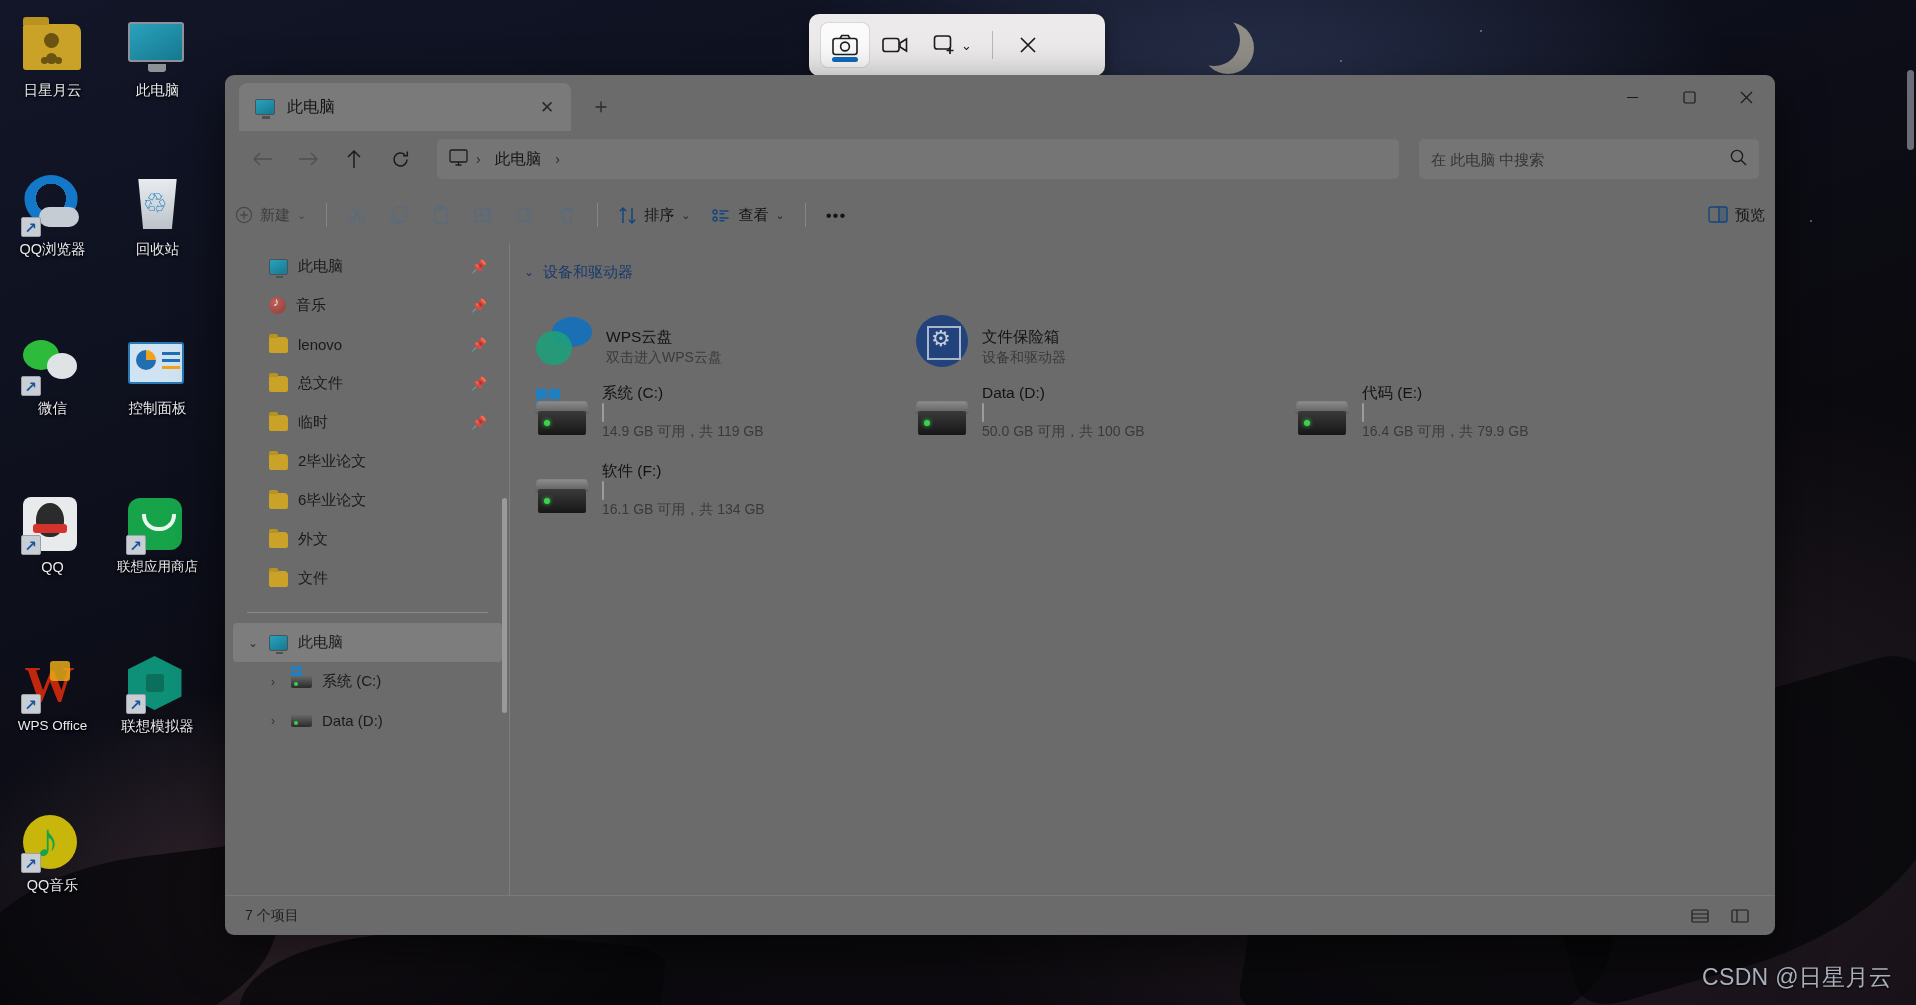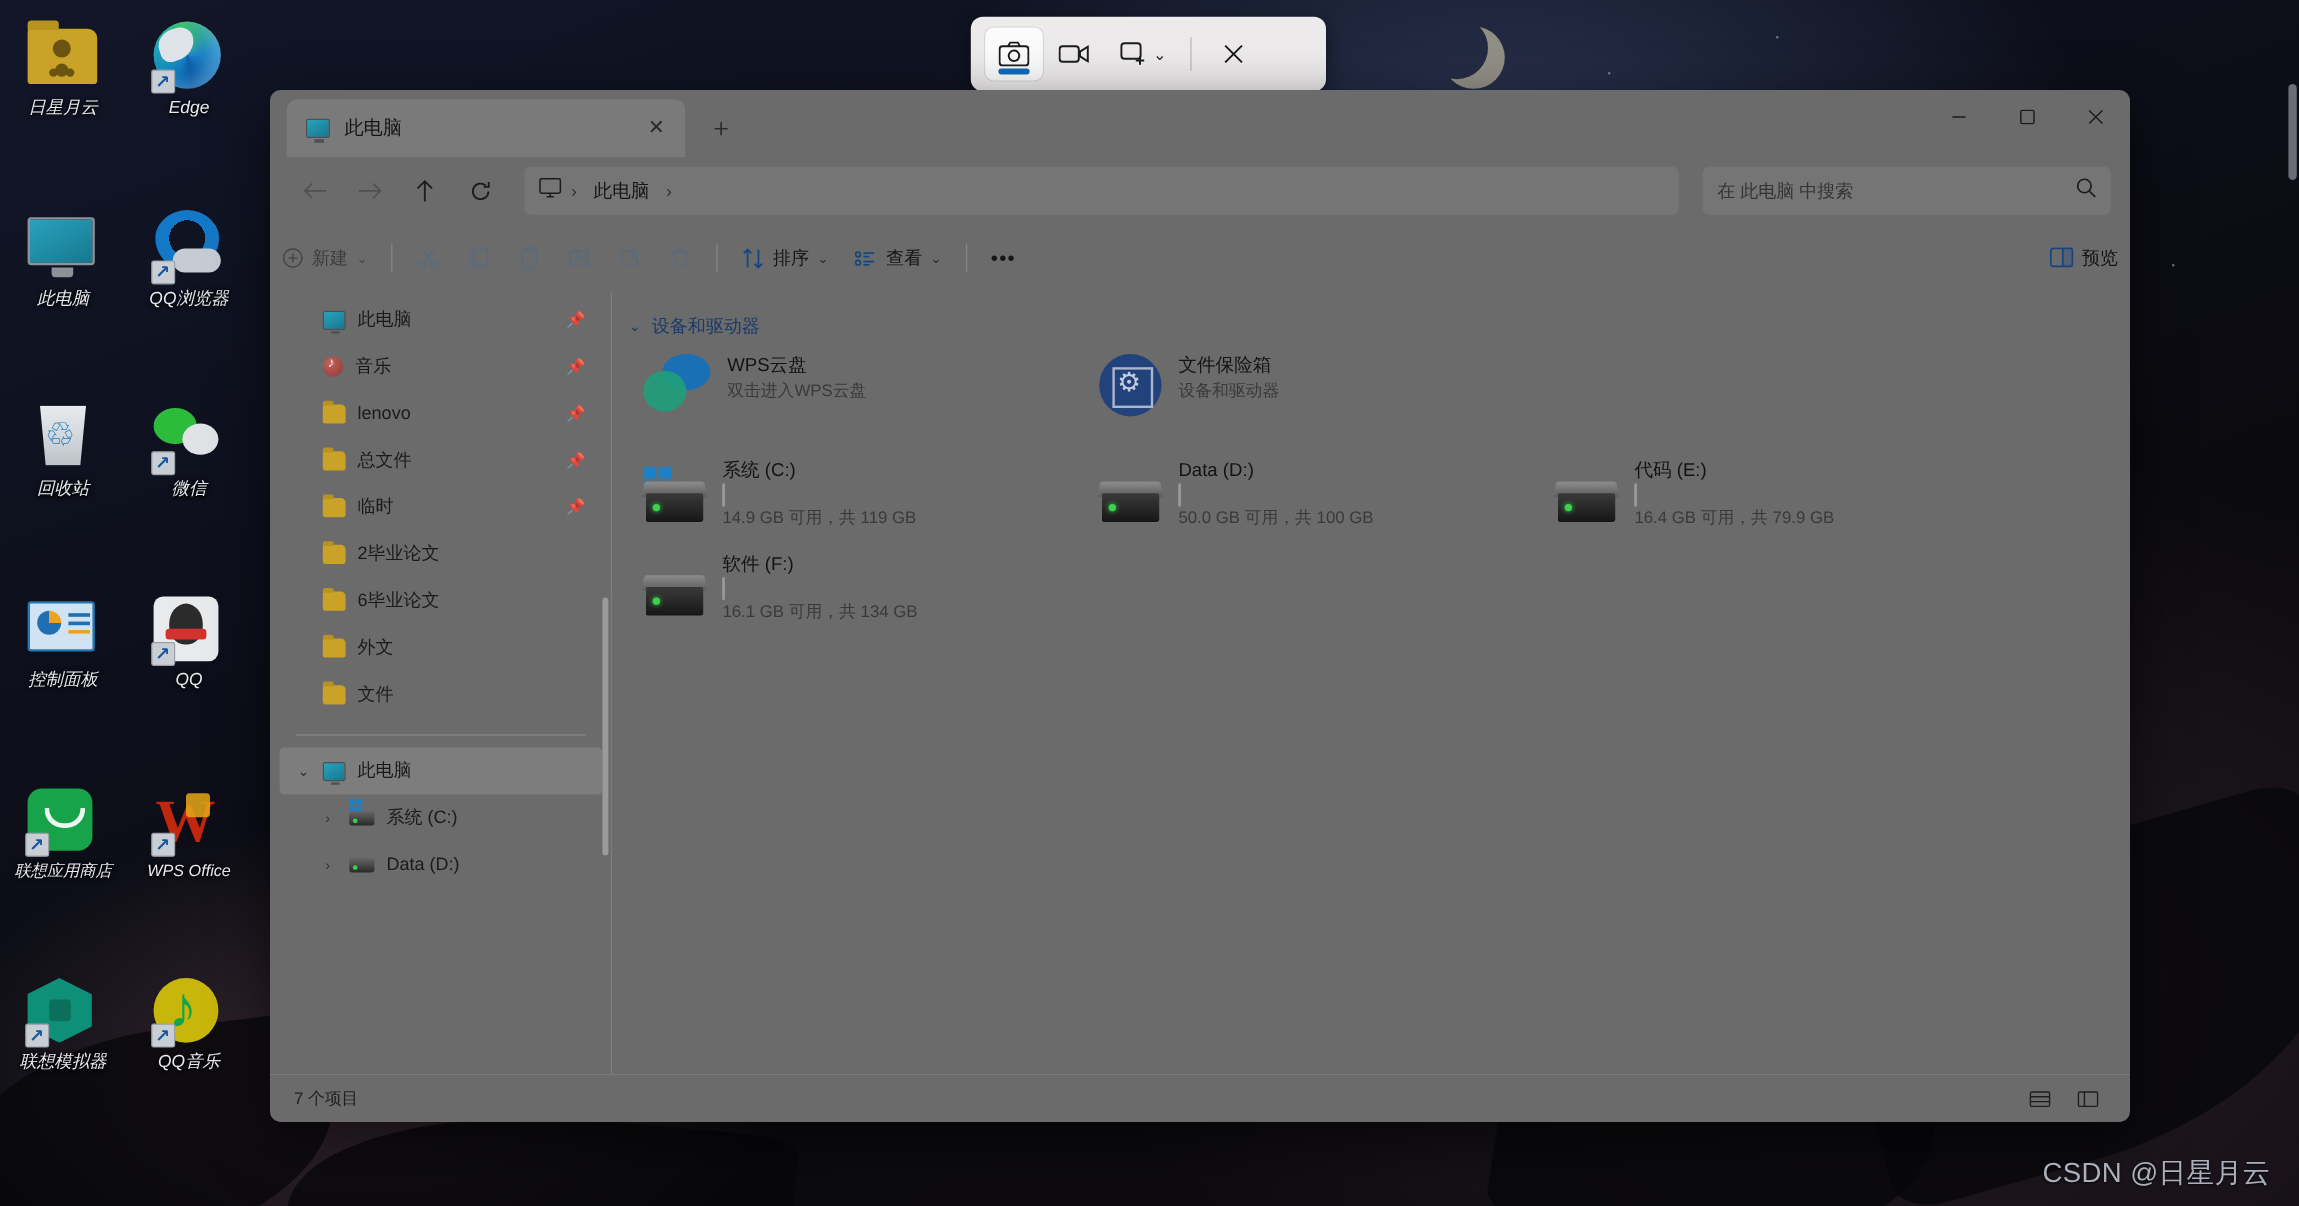--- a/index.html
+++ b/index.html
@@ -40,21 +40,21 @@
   .dicon {
     display: flex; flex-direction: column; align-items: center;
     padding-top: 10px;
     cursor: default;
   }
   .dicon .glyph { position: relative; width: 60px; height: 60px; margin-bottom: 6px; }
   .dicon .label {
     color: #e9eaee; font-size: 14.5px; line-height: 1.15;
     text-align: center; width: 108px;
     text-shadow: 0 1px 2px rgba(0,0,0,.95), 0 0 4px rgba(0,0,0,.9);
-    white-space: nowrap; overflow: visible; font-style: italic;
+    white-space: nowrap; overflow: visible;
   }
   .shortcut-arrow {
     position: absolute; left: -2px; bottom: -2px; width: 20px; height: 20px;
     background: #c9cdd4; border: 1px solid #9aa0aa; border-radius: 2px;
     display: flex; align-items: center; justify-content: center;
   }
   .shortcut-arrow::after {
     content: "↗"; color: #16559e; font-size: 15px; line-height: 1; font-weight: bold;
   }
 
@@ -206,21 +206,21 @@
   #sb-scrollbar { position:absolute; right:3px; top:255px; width:5px; height:215px; background:#9a9a9a; border-radius:3px; }
   #sb-divider { position:absolute; right:0; top:0; bottom:0; width:1px; background:#7e7e7e; }
 
   
   #content { flex: 1; padding: 14px 0 0 14px; overflow: hidden; }
   .group-header { display:flex; align-items:center; gap:9px; height:30px; cursor:pointer; }
   .group-header .chev { font-size:12px; color:#1b3a6b; }
   .group-header .gtitle { font-size:15px; color:#1b3a6b; }
   .tiles { display:flex; flex-wrap:wrap; padding-top: 8px; }
   .tile {
-    width: 380px; height: 72px; display:flex; align-items:flex-start; gap:14px;
+    width: 380px; height: 72px; display:flex; align-items:flex-end; gap:14px;
     padding: 0 12px; border-radius:5px; cursor:pointer; margin-bottom: 2px;
   }
   .tile-text { min-width:0; flex:1; }
   .tile-name { font-size:15.5px; color:#131313; line-height:1.35; }
   .tile-sub { font-size:14px; color:#2e2e2e; opacity:.8; line-height:1.35; }
   .drive-tile { height: 76px; align-items:flex-start; padding-top:4px; }
   .drive-tile .tile-text { padding-top:2px; }
   .bar-outer { width: 232px; height: 16px; background:#8a8a8a; border:1px solid #9b9b9b; border-radius:2px; margin: 5px 0 6px; overflow:hidden; }
   .bar-fill { height: 100%; background:#195e80; }
   .drive-icon { width: 52px; height: 44px; flex:none; position:relative; margin-top:12px; }
@@ -279,27 +279,20 @@
 
   <div id="icon-grid">
 
     <div class="dicon">
       <div class="glyph">
           <div class="ic-folderuser"></div>
         </div>
       <div class="label">日星月云</div>
     </div>
 
-    <div class="dicon">
-      <div class="glyph">
-          <div class="ic-edge"></div>
-          <span class="shortcut-arrow"></span>
-        </div>
-      <div class="label">Edge</div>
-    </div>
 
     <div class="dicon">
       <div class="glyph">
           <div class="ic-monitor"></div>
         </div>
       <div class="label">此电脑</div>
     </div>
 
     <div class="dicon">
       <div class="glyph">

